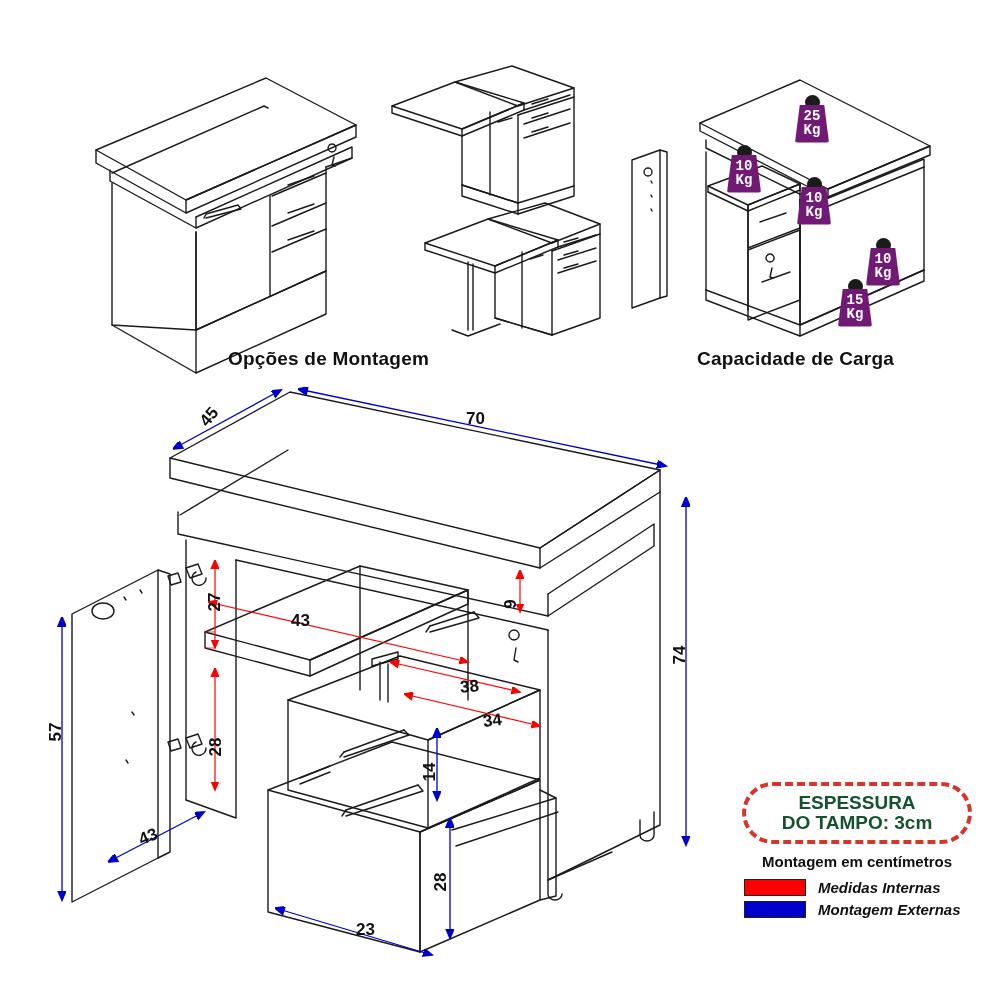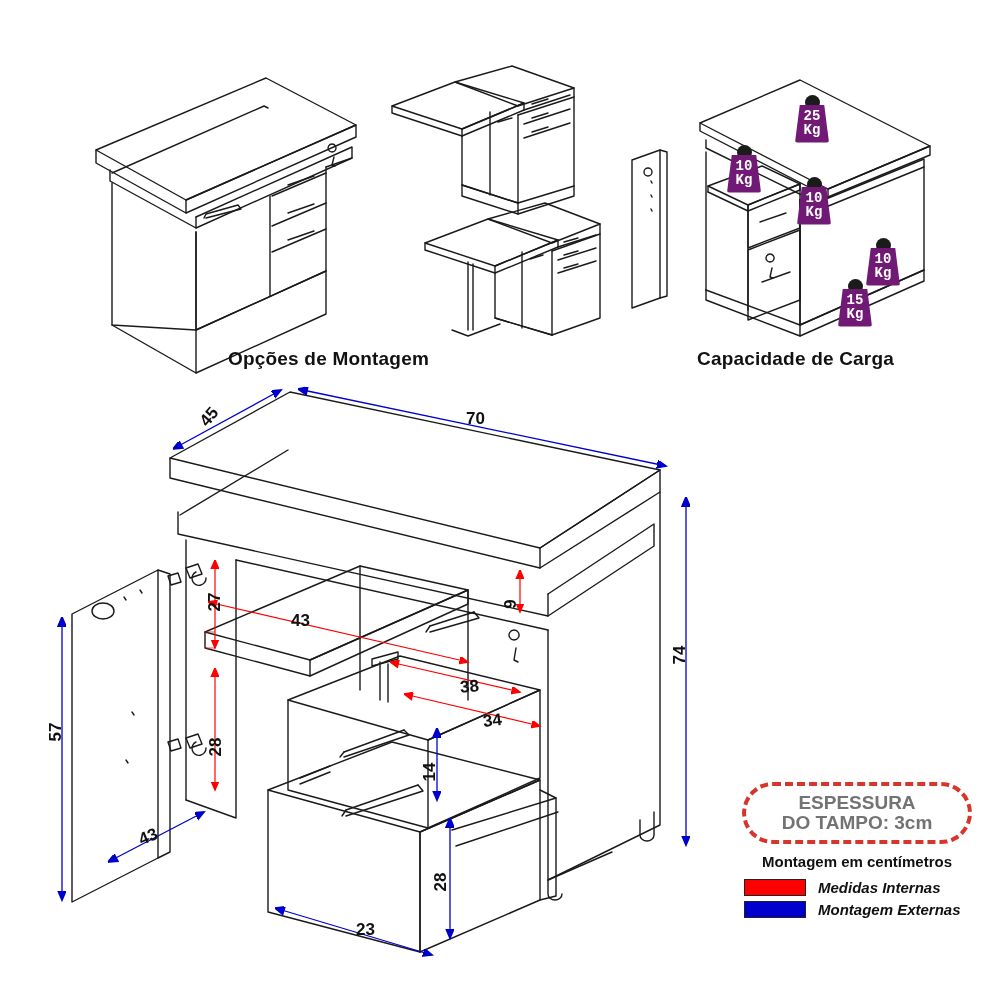--- a/index.html
+++ b/index.html
@@ -54,21 +54,21 @@
     box-sizing: border-box;
     display: flex;
     flex-direction: column;
     align-items: center;
     justify-content: center;
     line-height: 1.06;
   }
   .thickness-pill span {
     font-weight: bold;
     font-size: 19px;
-    color: #737373;
+    color: #14532d;
     white-space: nowrap;
   }
   .measure-units {
     margin-top: 9px;
     text-align: center;
     font-size: 15px;
     font-weight: bold;
     color: #111111;
     white-space: nowrap;
   }

